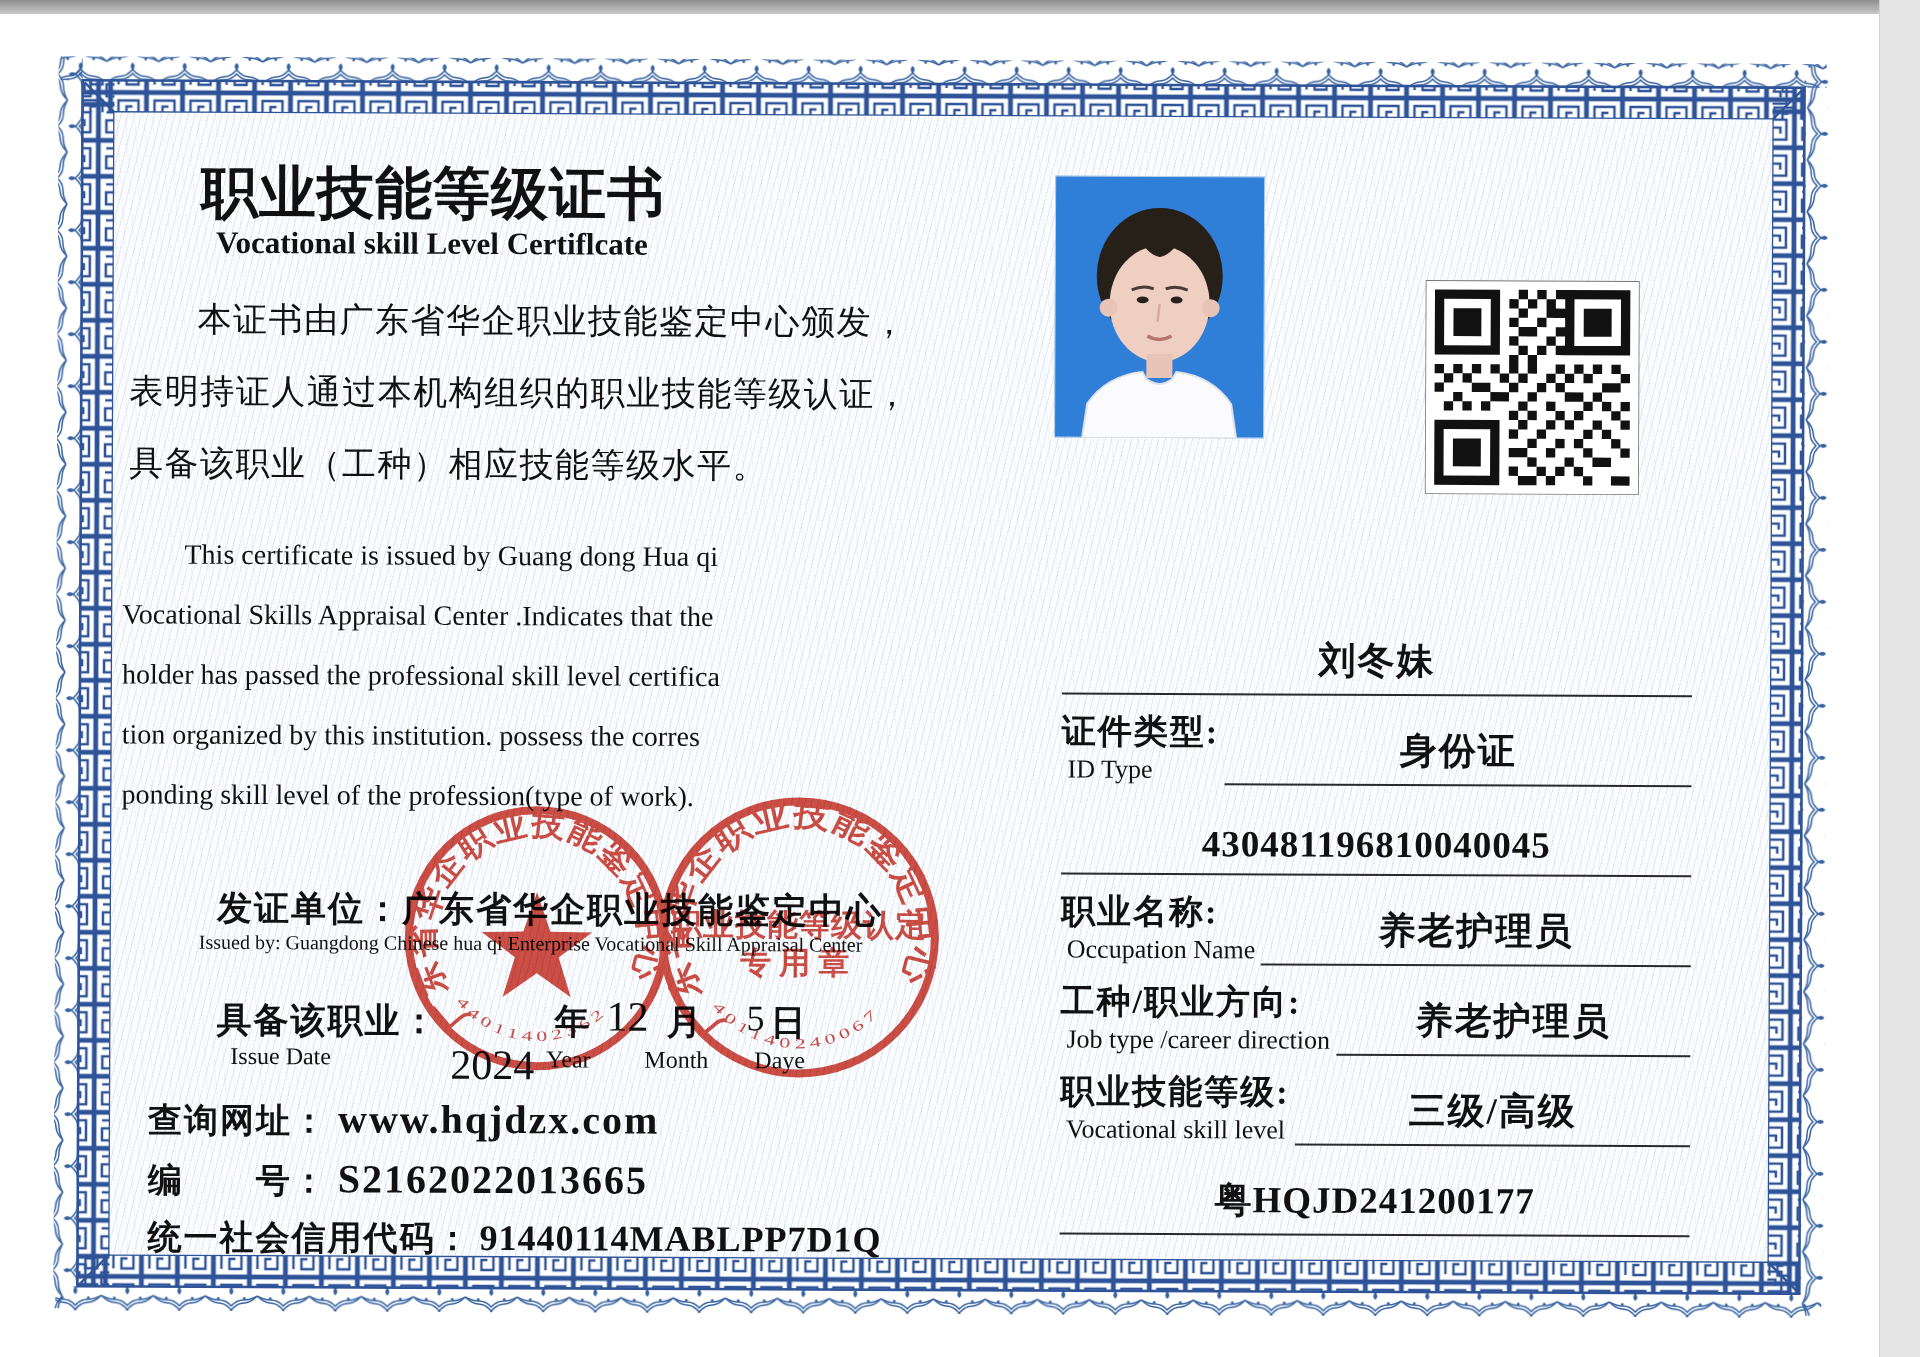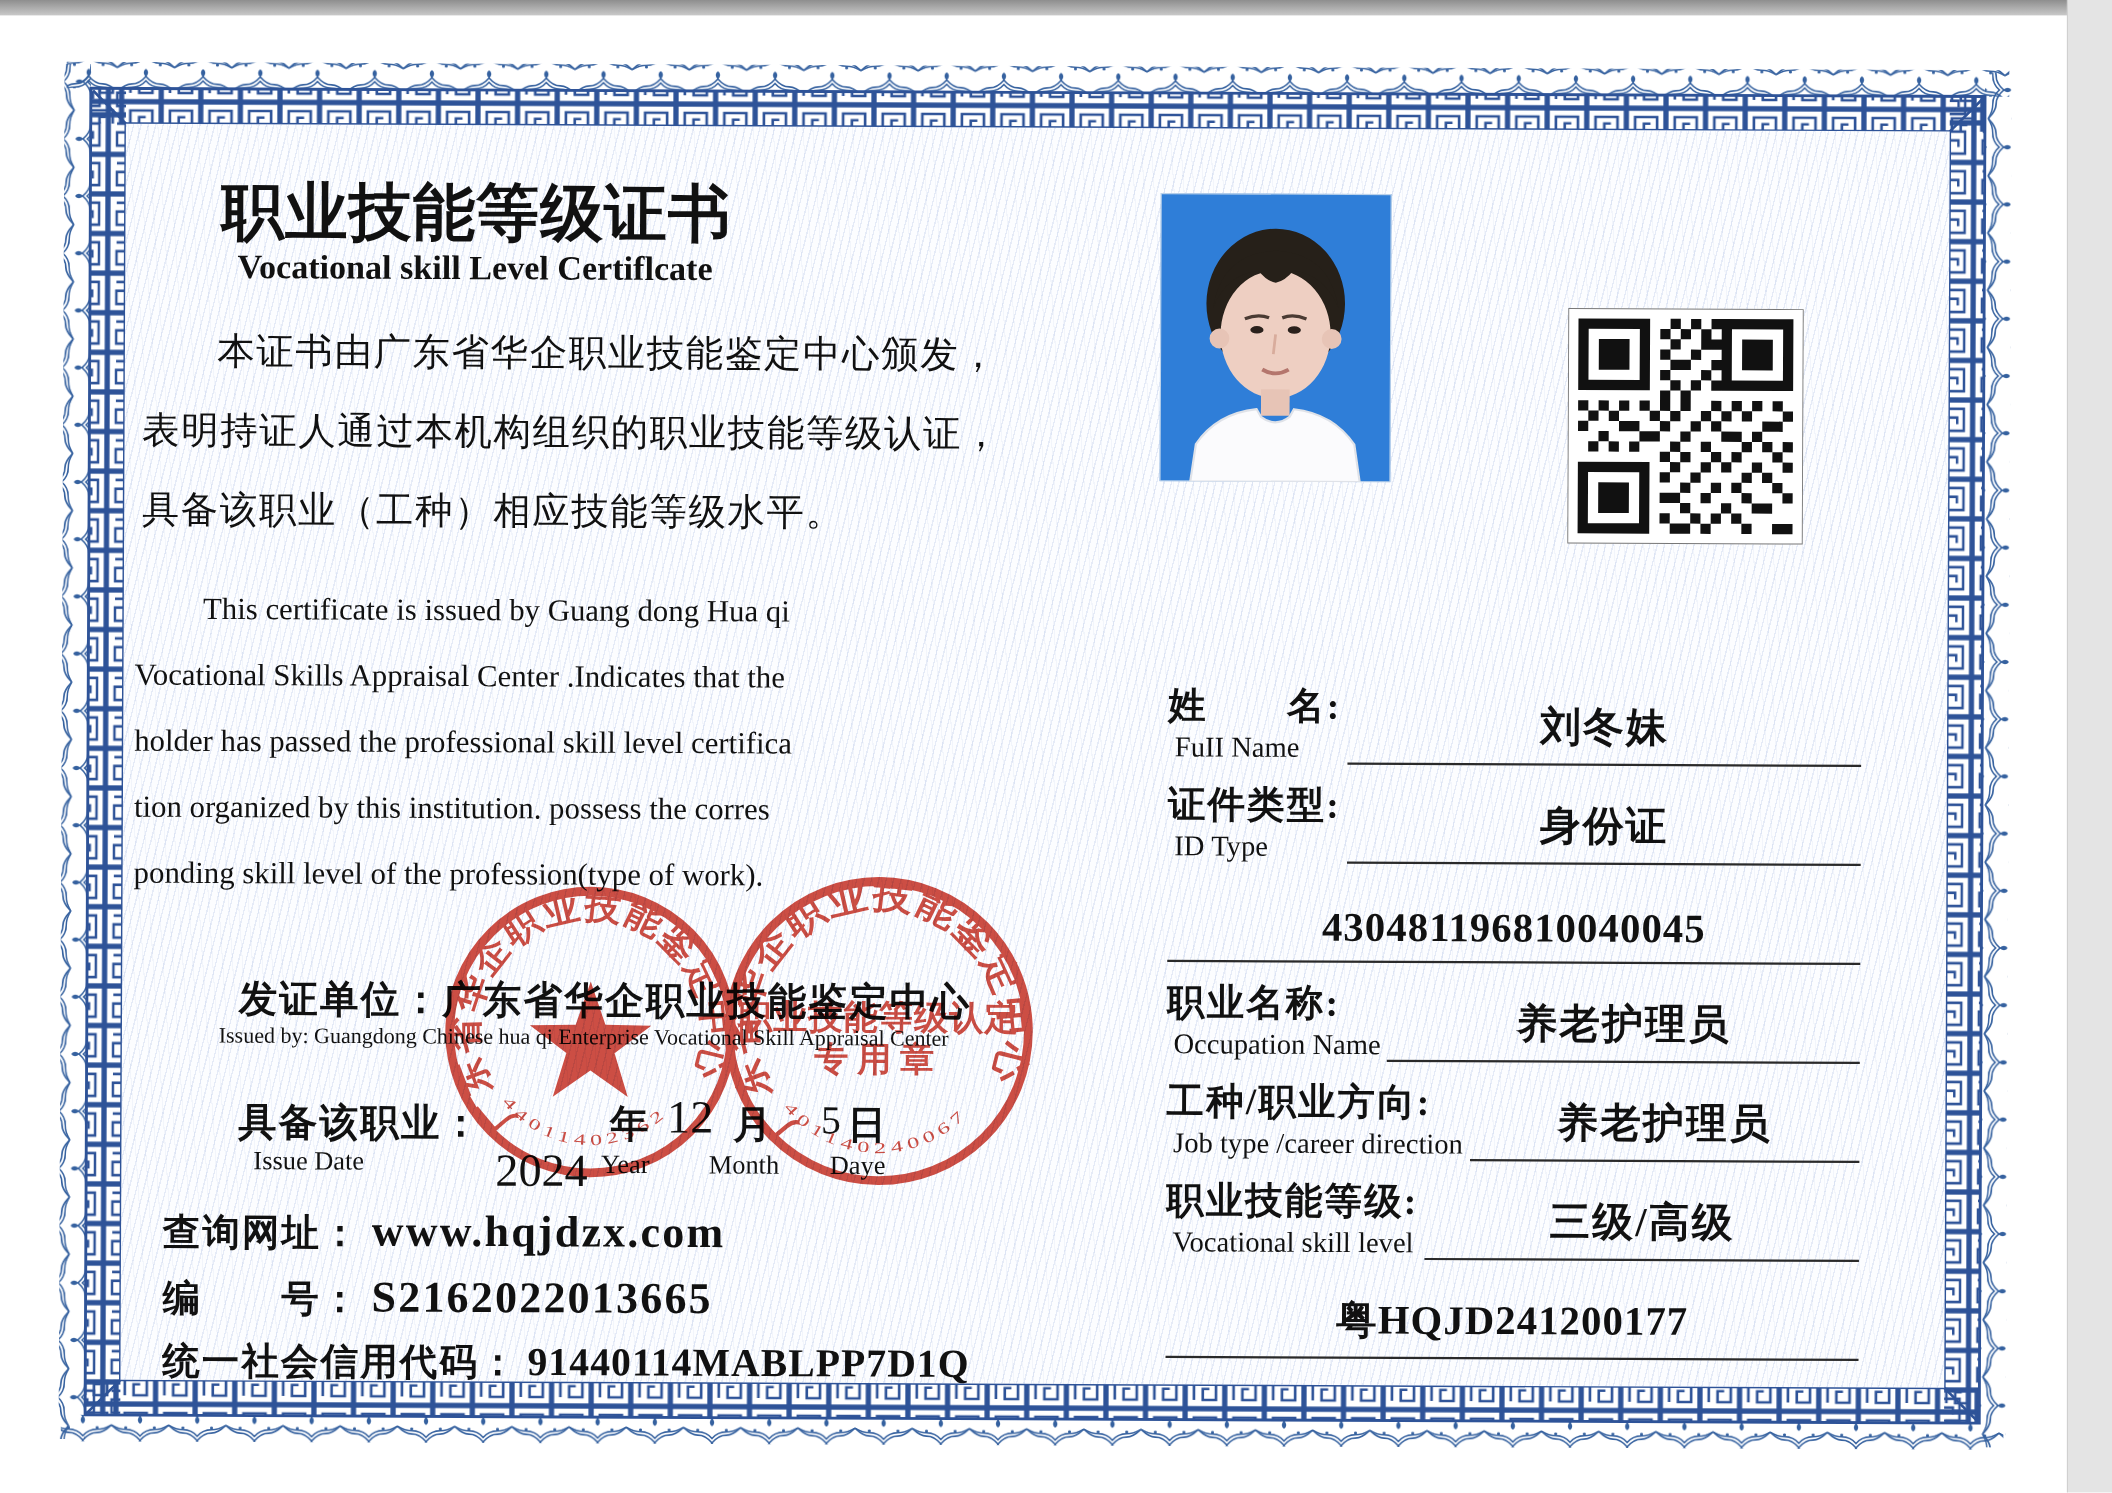--- a/index.html
+++ b/index.html
@@ -222,24 +222,20 @@
         M9 14h1v1h-1z M12 14h1v1h-1z M14 14h1v1h-1z M17 14h1v1h-1z M20 14h1v1h-1z
         M8 15h1v1h-1z M11 15h1v1h-1z M16 15h1v1h-1z M18 15h1v1h-1z
         M10 16h1v1h-1z M13 16h1v1h-1z M15 16h1v1h-1z M19 16h1v1h-1z
         M8 17h2v1h-2z M12 17h1v1h-1z M16 17h1v1h-1z M20 17h1v1h-1z
         M10 18h1v1h-1z M14 18h1v1h-1z M17 18h2v1h-2z
         M8 19h1v1h-1z M11 19h1v1h-1z M13 19h1v1h-1z M15 19h1v1h-1z
         M9 20h2v1h-2z M12 20h1v1h-1z M16 20h1v1h-1z M19 20h2v1h-2z"></path>
     </svg>
 
     <div class="field" style="top:618px;height:76px">
-      <div class="flabels">
-        <span class="flz kai">姓　　名:</span>
-        <span class="fle serif">FuII Name</span>
-      </div>
       <div class="fval kai">刘冬妹</div>
     </div>
     <div class="field" style="top:708px;height:76px">
       <div class="flabels">
         <span class="flz kai">证件类型:</span>
         <span class="fle serif">ID Type</span>
       </div>
       <div class="fval kai">身份证</div>
     </div>
     <div class="field" style="top:798px;height:76px">

